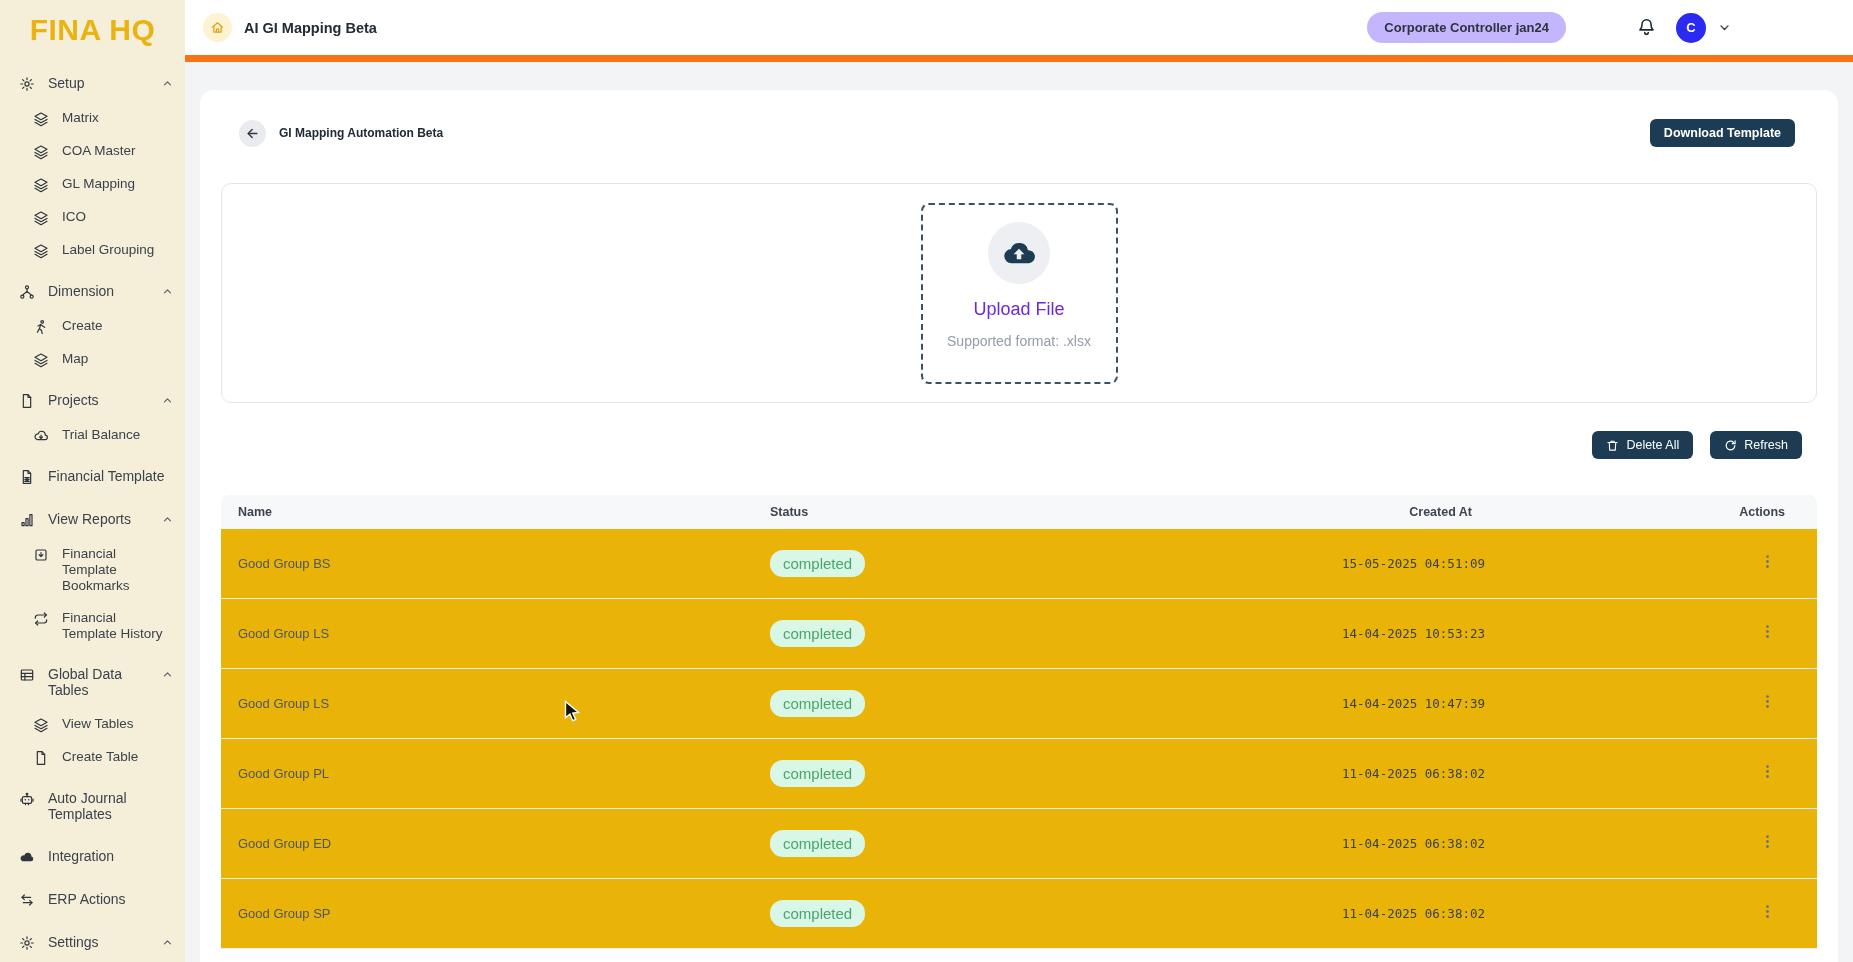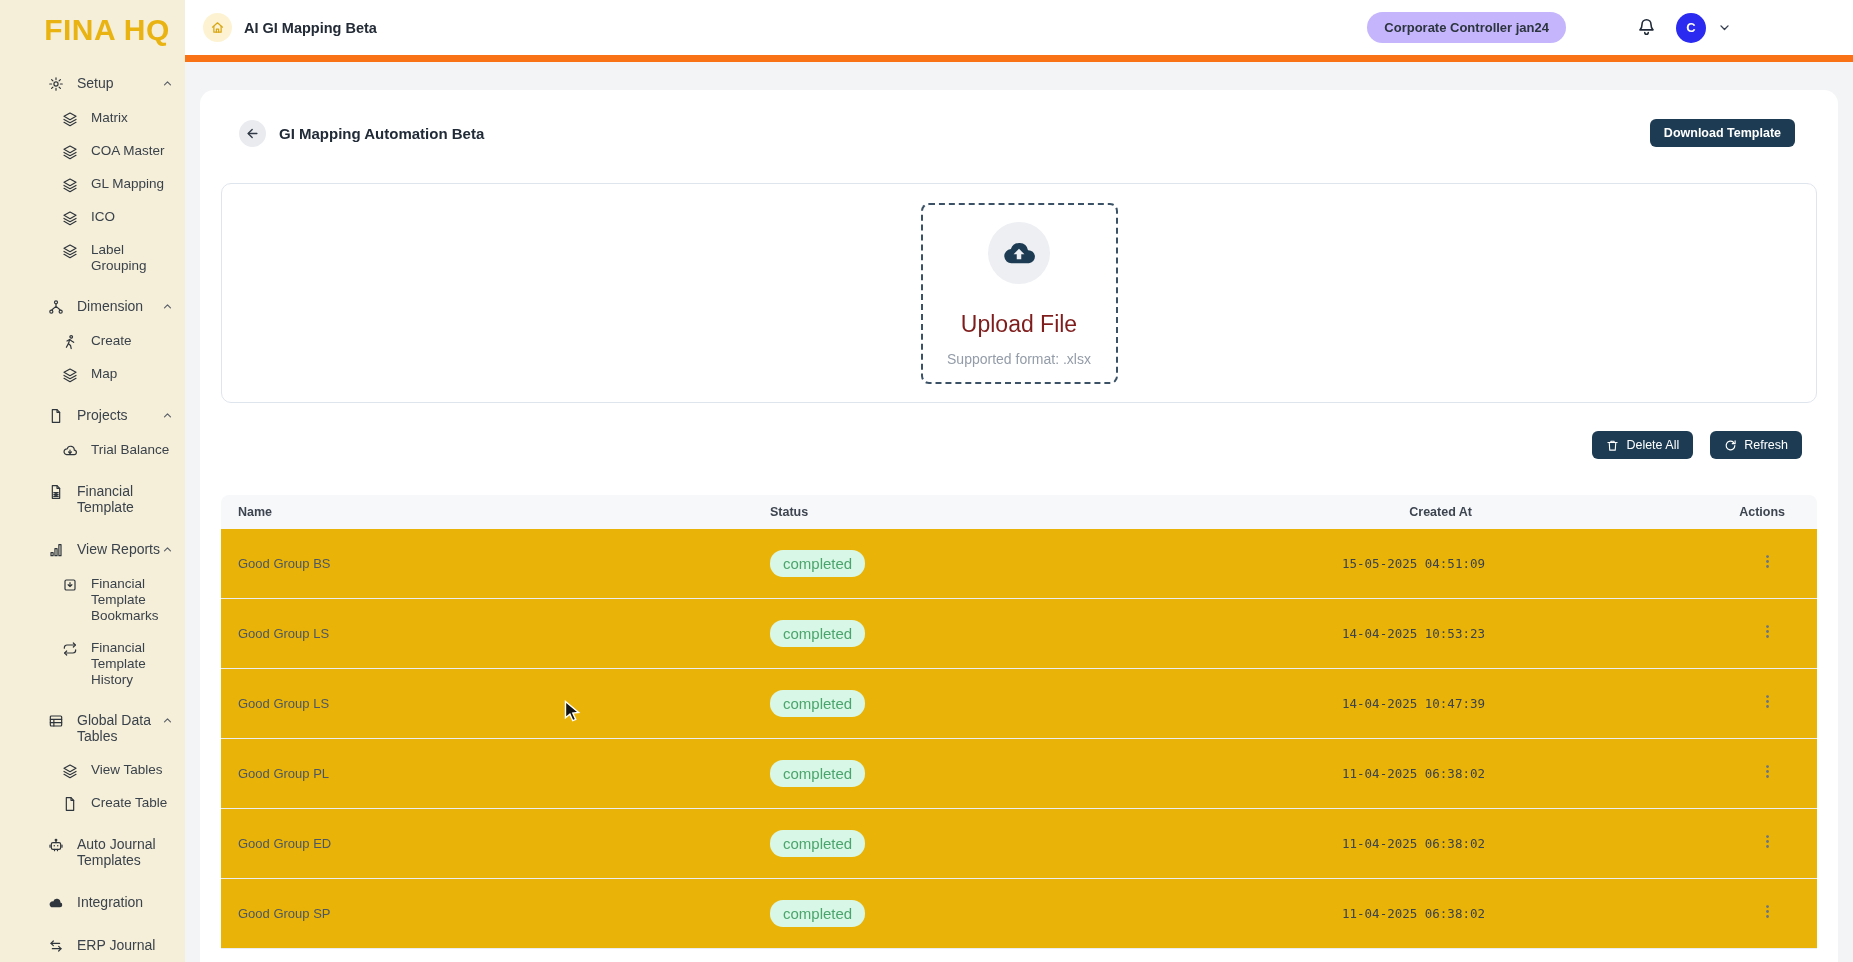--- a/index.html
+++ b/index.html
@@ -2,21 +2,21 @@
 <html style="--page-bg: #f3f4f6; --sidebar-bg: #f5efd9; --logo-gold: #e9b411; --pill-yellow: #f4c636; --navy: #1d3c53; --avatar-blue: #2a2af0; --badge-bg: #d9f7e6; --badge-text: #4aa56d; --thead-bg: #f7f8fa;"><head>
 <meta charset="utf-8">
 <style>
   * { margin:0; padding:0; box-sizing:border-box; }
   html,body { width:1853px; height:962px; overflow:hidden; }
   body { font-family:"Liberation Sans", sans-serif; background:var(--page-bg,#f3f4f6); position:relative; }
 
   .app { display:flex; width:1853px; height:962px; }
 
   
-  .sidebar { width:185px; min-width:185px; height:962px; background:var(--sidebar-bg,#f5efd9); overflow:hidden;padding-left:29px; }
+  .sidebar { width:185px; min-width:185px; height:962px; background:var(--sidebar-bg,#f5efd9); overflow:hidden; }
   .logo { text-align:center; padding:13px 0 8px; font-size:30px; font-weight:800; letter-spacing:.5px;
           color:var(--logo-gold,#e9b411); }
   .nav { padding-top:4px; }
   .nav-item { display:flex; align-items:flex-start; cursor:pointer; color:#3a424b; }
   .nav-item .nav-icon { display:inline-flex; width:16px; min-width:16px; margin-right:13px; color:#2f353c; margin-top:1px; }
   .nav-item .nav-icon svg { width:16px; height:16px; }
   .nav-item .nav-label { font-size:13.5px; line-height:16px; }
   .nav-item.top { padding:10px 12px 10px 19px; margin-top:6px; font-weight:500; }
   .nav-item.top .nav-label { font-size:14px; }
   .nav-item.child { padding:8px 12px 8px 33px; }
@@ -40,35 +40,35 @@
   .chev { margin-left:12px; color:#374151; display:inline-flex; cursor:pointer; }
   .chev svg { width:13px; height:13px; }
 
   .content { flex:1; padding:28px 15px 0 15px; }
   .card { background:#fff; border-radius:14px 14px 0 0; height:100%; padding:28px 21px 0 21px; }
 
   .card-head { display:flex; align-items:center; height:30px; }
   .back-btn { width:27px; height:27px; border-radius:50%; background:#e9ebef; color:#303a46;
               display:inline-flex; align-items:center; justify-content:center; margin-left:18px; cursor:pointer; }
   .back-btn svg { width:15px; height:15px; }
-  .card-title { margin-left:13px; font-size:15px; font-weight:700; color:#212b38; }
+  .card-title { margin-left:13px; font-size:12px; font-weight:700; color:#212b38; }
 
   .btn { display:inline-flex; align-items:center; gap:7px; background:var(--navy,#1d3c53); color:#fff;
          border:none; border-radius:6px; font-family:inherit; font-size:12.5px; padding:7px 14px; cursor:pointer; }
   .btn svg { width:13px; height:13px; }
   .btn-download { margin-left:auto; margin-right:22px;font-weight:bold; }
 
   .upload-panel { margin-top:35px; height:220px; border:1px solid #dfe5ed; border-radius:10px;
                   display:flex; align-items:center; justify-content:center; }
   .dropzone { width:197px; height:181px; border:2px dashed #3b5266; border-radius:8px; background:#fff;
               display:flex; flex-direction:column; align-items:center; padding-top:17px; cursor:pointer; }
   .cloud-circle { width:62px; height:62px; border-radius:50%; background:#edeff2;
                   display:flex; align-items:center; justify-content:center; color:var(--navy,#1d3c53); }
   .cloud-circle svg { width:36px; height:36px; }
-  .upload-title { margin-top:27px; font-size:23px; color:#7f1d1d; }
+  .upload-title { margin-top:15px; font-size:18px; color:#6d28d9; }
   .upload-hint { margin-top:13px; font-size:14px; color:#939ca8; }
 
   .toolbar { margin-top:28px; display:flex; justify-content:flex-end; gap:17px; padding-right:15px; }
 
   .table { margin-top:36px; }
   .tgrid { display:grid; grid-template-columns:549px 280px 435px 1fr; align-items:center; }
   .thead { background:var(--thead-bg,#f7f8fa); height:34px; border-radius:8px 8px 0 0;
            font-size:12.5px; font-weight:700; color:#3d4550; }
   .th-name { padding-left:17px; }
   .th-created { text-align:right; padding-right:13px; }
@@ -329,21 +329,21 @@
   </div>
         <div class="nav-item top">
     <span class="nav-icon">
             <svg viewBox="0 0 24 24" fill="none" stroke="currentColor" stroke-width="1.8" stroke-linecap="round" stroke-linejoin="round">
               <path d="M8 4.5L4.5 8 8 11.5"></path>
               <path d="M4.5 8H17.5"></path>
               <path d="M16 12.5L19.5 16 16 19.5"></path>
               <path d="M19.5 16H6.5"></path>
             </svg>
           </span>
-    <span class="nav-label">ERP Journal</span>
+    <span class="nav-label">ERP Actions</span>
 
   </div>
         <div class="nav-item top">
     <span class="nav-icon">
             <svg viewBox="0 0 24 24" fill="none" stroke="currentColor" stroke-width="1.8" stroke-linecap="round" stroke-linejoin="round">
               <circle cx="12" cy="12" r="3.1"></circle>
               <path d="M12 2.6v2.8M12 18.6v2.8M2.6 12h2.8M18.6 12h2.8M5.4 5.4l2 2M16.6 16.6l2 2M18.6 5.4l-2 2M7.4 16.6l-2 2"></path>
             </svg>
           </span>
     <span class="nav-label">Settings</span>

